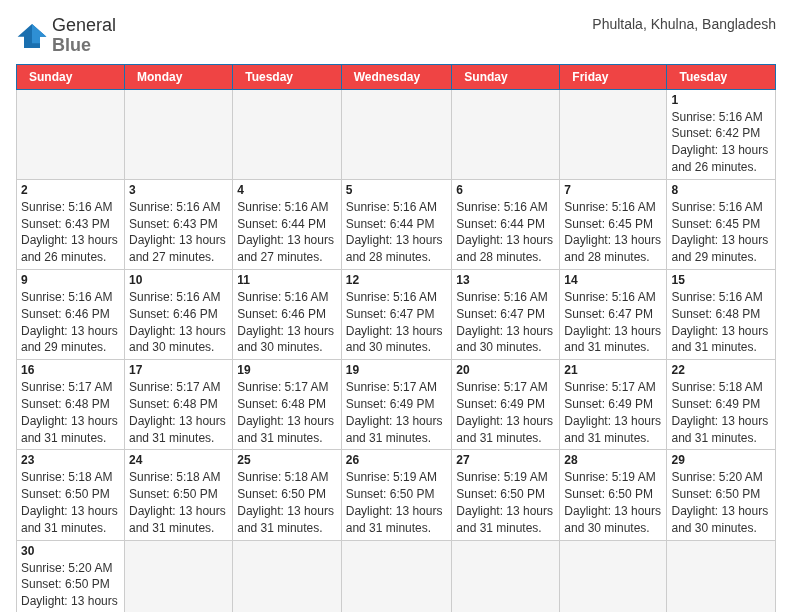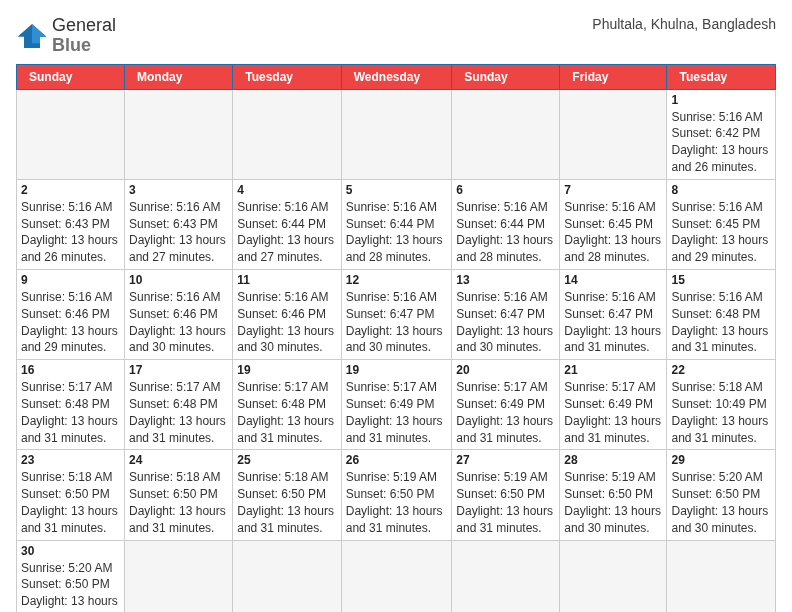--- a/index.html
+++ b/index.html
@@ -255,21 +255,21 @@
         </td>
         <td>
           <span class="day-number">21</span>
           <div class="day-info">Sunrise: 5:17 AM
 Sunset: 6:49 PM
 Daylight: 13 hours and 31 minutes.</div>
         </td>
         <td>
           <span class="day-number">22</span>
           <div class="day-info">Sunrise: 5:18 AM
-Sunset: 10:49 PM
+Sunset: 6:49 PM
 Daylight: 13 hours and 31 minutes.</div>
         </td>
       </tr>
       <tr>
         <td>
           <span class="day-number">23</span>
           <div class="day-info">Sunrise: 5:18 AM
 Sunset: 6:50 PM
 Daylight: 13 hours and 31 minutes.</div>
         </td>

